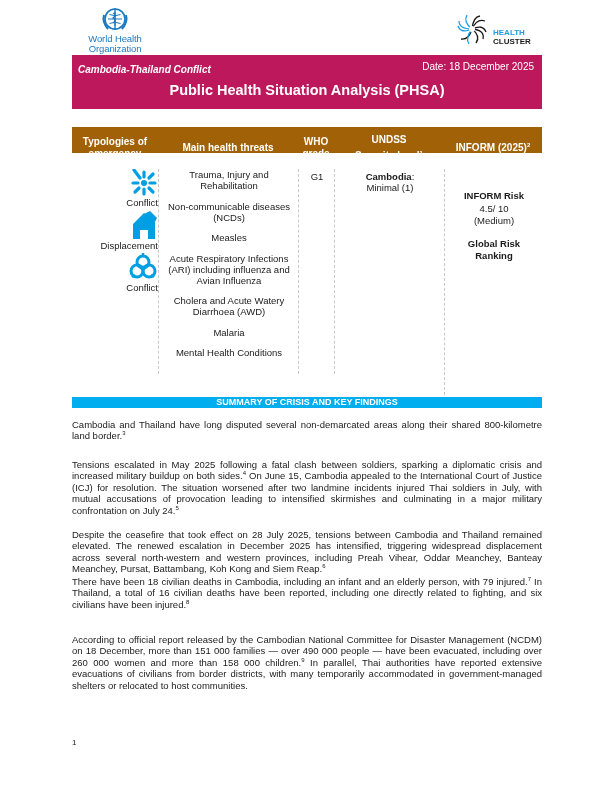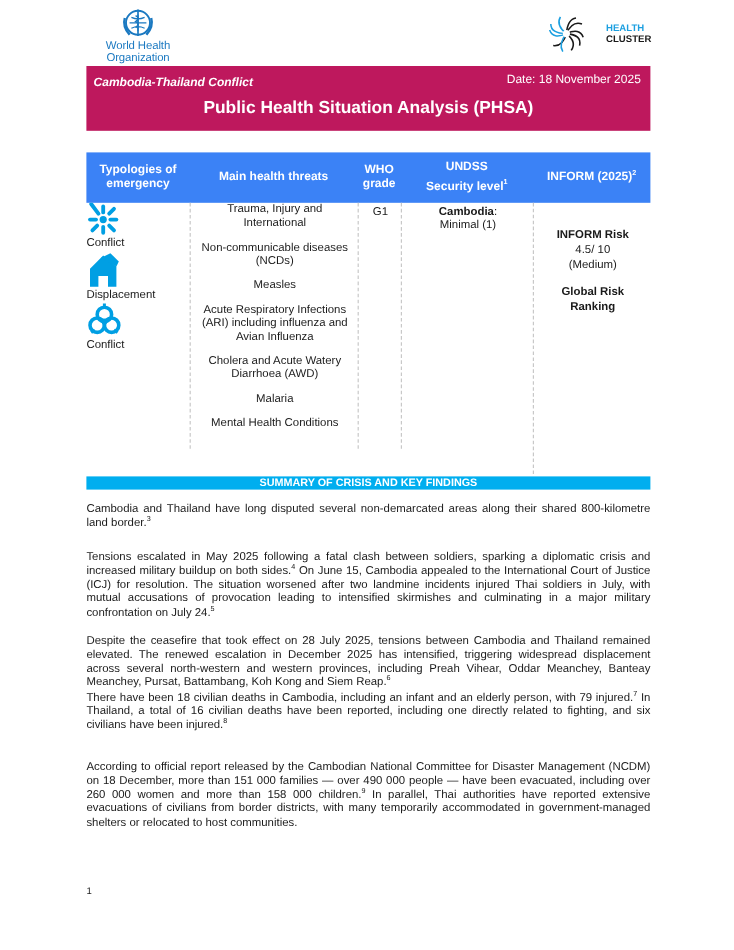--- a/index.html
+++ b/index.html
@@ -7,57 +7,57 @@
     width: 612px; height: 792px; position: relative; overflow: hidden;
     font-family: "Liberation Sans", sans-serif; color: #1a1a1a;
   }
   .abs { position: absolute; }
 
   
   .who-logo { left: 80px; top: 4px; width: 70px; height: 50px; text-align: center; }
   .who-emblem { width: 30px; height: 30px; margin: 0 auto; display: block; }
   .who-text { font-size: 9.5px; font-weight: normal; color: #1b79c1; line-height: 10px; letter-spacing: -0.1px; }
 
-  .hc-logo { left: 455px; top: 10px; width: 90px; height: 36px; display: flex; align-items: center; gap: 12px; }
+  .hc-logo { left: 455px; top: 10px; width: 90px; height: 36px; display: flex; align-items: flex-end; }
   .hc-mark { width: 34px; height: 34px; }
   .hc-text { font-size: 8px; font-weight: bold; line-height: 9px; margin-left: 4px; }
   .hc-text .l1 { color: #1b9fe0; }
   .hc-text .l2 { color: #1a1a1a; }
 
   
   .banner {
     left: 72px; top: 55px; width: 470px; height: 54px; background: #be185d; color: #ffffff;
   }
   .banner-sub { position: absolute; left: 6px; top: 9px; font-size: 10px; font-style: italic; font-weight: bold; }
   .banner-date { position: absolute; right: 8px; top: 6px; font-size: 10px; }
   .banner-title { position: absolute; left: 0; right: 0; top: 27px; text-align: center; font-size: 14.5px; font-weight: bold; }
 
   
   .tbl-head {
-    left: 72px; top: 127px; width: 470px; height: 42px; background: #3b82f6; color: #fff;
+    left: 72px; top: 127px; width: 470px; height: 26px; background: #a16207; color: #fff;
     font-weight: bold; font-size: 10px;
   }
   .th { position: absolute; top: 0; height: 42px; display: flex; flex-direction: column; align-items: center; justify-content: center; text-align: center; line-height: 12px; }
   .th1 { left: 0; width: 86px; }
   .th2 { left: 86px; width: 140px; }
   .th3 { left: 226px; width: 36px; }
   .th4 { left: 262px; width: 110px; }
   .th5 { left: 372px; width: 98px; }
   .th4 .u { margin-bottom: 4px; text-align: center; }
   sup { font-size: 6px; vertical-align: super; line-height: 0; }
 
   .tbl-body { left: 72px; top: 169px; width: 470px; height: 205px; font-size: 9.5px; }
   .col { position: absolute; top: 0; height: 205px; text-align: center; }
   .c1 { left: 0; width: 86px; }
   .c2 { left: 86px; width: 140px; border-left: 1px dashed #c8c8c8; }
   .c3 { left: 226px; width: 36px; border-left: 1px dashed #c8c8c8; }
   .c4 { left: 262px; width: 110px; border-left: 1px dashed #c8c8c8; }
   .c5 { left: 372px; width: 98px; border-left: 1px dashed #c8c8c8; }
 
-  .typ { display: flex; flex-direction: column; align-items: flex-start; }
+  .typ { display: flex; flex-direction: column; align-items: flex-end; }
   .typ svg { display: block; }
   .typ-label { font-size: 9.5px; line-height: 11px; }
 
   .threat { line-height: 11px; margin: 0 0 9.5px 0; padding: 0 4px; }
   .grade { padding-top: 2px; line-height: 11px; }
   .undss { padding-top: 2px; line-height: 11px; }
   .inform b { display: block; font-weight: bold; }
   .inform div { line-height: 12.5px; }
 
   
@@ -108,21 +108,21 @@
     <circle cx="17" cy="17" r="3" fill="#ffffff"></circle>
   </svg>
   <div class="hc-text">
     <div class="l1">HEALTH</div>
     <div class="l2">CLUSTER</div>
   </div>
 </div>
 
 <div class="abs banner">
   <div class="banner-sub">Cambodia-Thailand Conflict</div>
-  <div class="banner-date">Date: 18 November 2025</div>
+  <div class="banner-date">Date: 18 December 2025</div>
   <div class="banner-title">Public Health Situation Analysis (PHSA)</div>
 </div>
 
 <div class="abs tbl-head">
   <div class="th th1">Typologies of emergency</div>
   <div class="th th2">Main health threats</div>
   <div class="th th3">WHO grade</div>
   <div class="th th4">
     <span class="u">UNDSS</span>
     <span><span>Security level</span><sup>1</sup></span>
@@ -165,21 +165,21 @@
           <circle cx="21" cy="19" r="6"></circle>
         </g>
         <circle cx="15" cy="16" r="2.5" fill="#009fe3"></circle>
         <path d="M15 1 V5 M4 25 L7 23 M26 25 L23 23" stroke="#009fe3" stroke-width="2.5"></path>
       </svg>
       <div class="typ-label">Conflict</div>
     </div>
   </div>
 
   <div class="col c2">
-    <div class="threat" style="padding: 0 26px;">Trauma, Injury and International</div>
+    <div class="threat" style="padding: 0 26px;">Trauma, Injury and Rehabilitation</div>
     <div class="threat">Non-communicable diseases (NCDs)</div>
     <div class="threat">Measles</div>
     <div class="threat">Acute Respiratory Infections (ARI) including influenza and Avian Influenza</div>
     <div class="threat" style="padding: 0 14px;">Cholera and Acute Watery Diarrhoea (AWD)</div>
     <div class="threat">Malaria</div>
     <div class="threat">Mental Health Conditions</div>
   </div>
 
   <div class="col c3">
     <div class="grade">G1</div>

